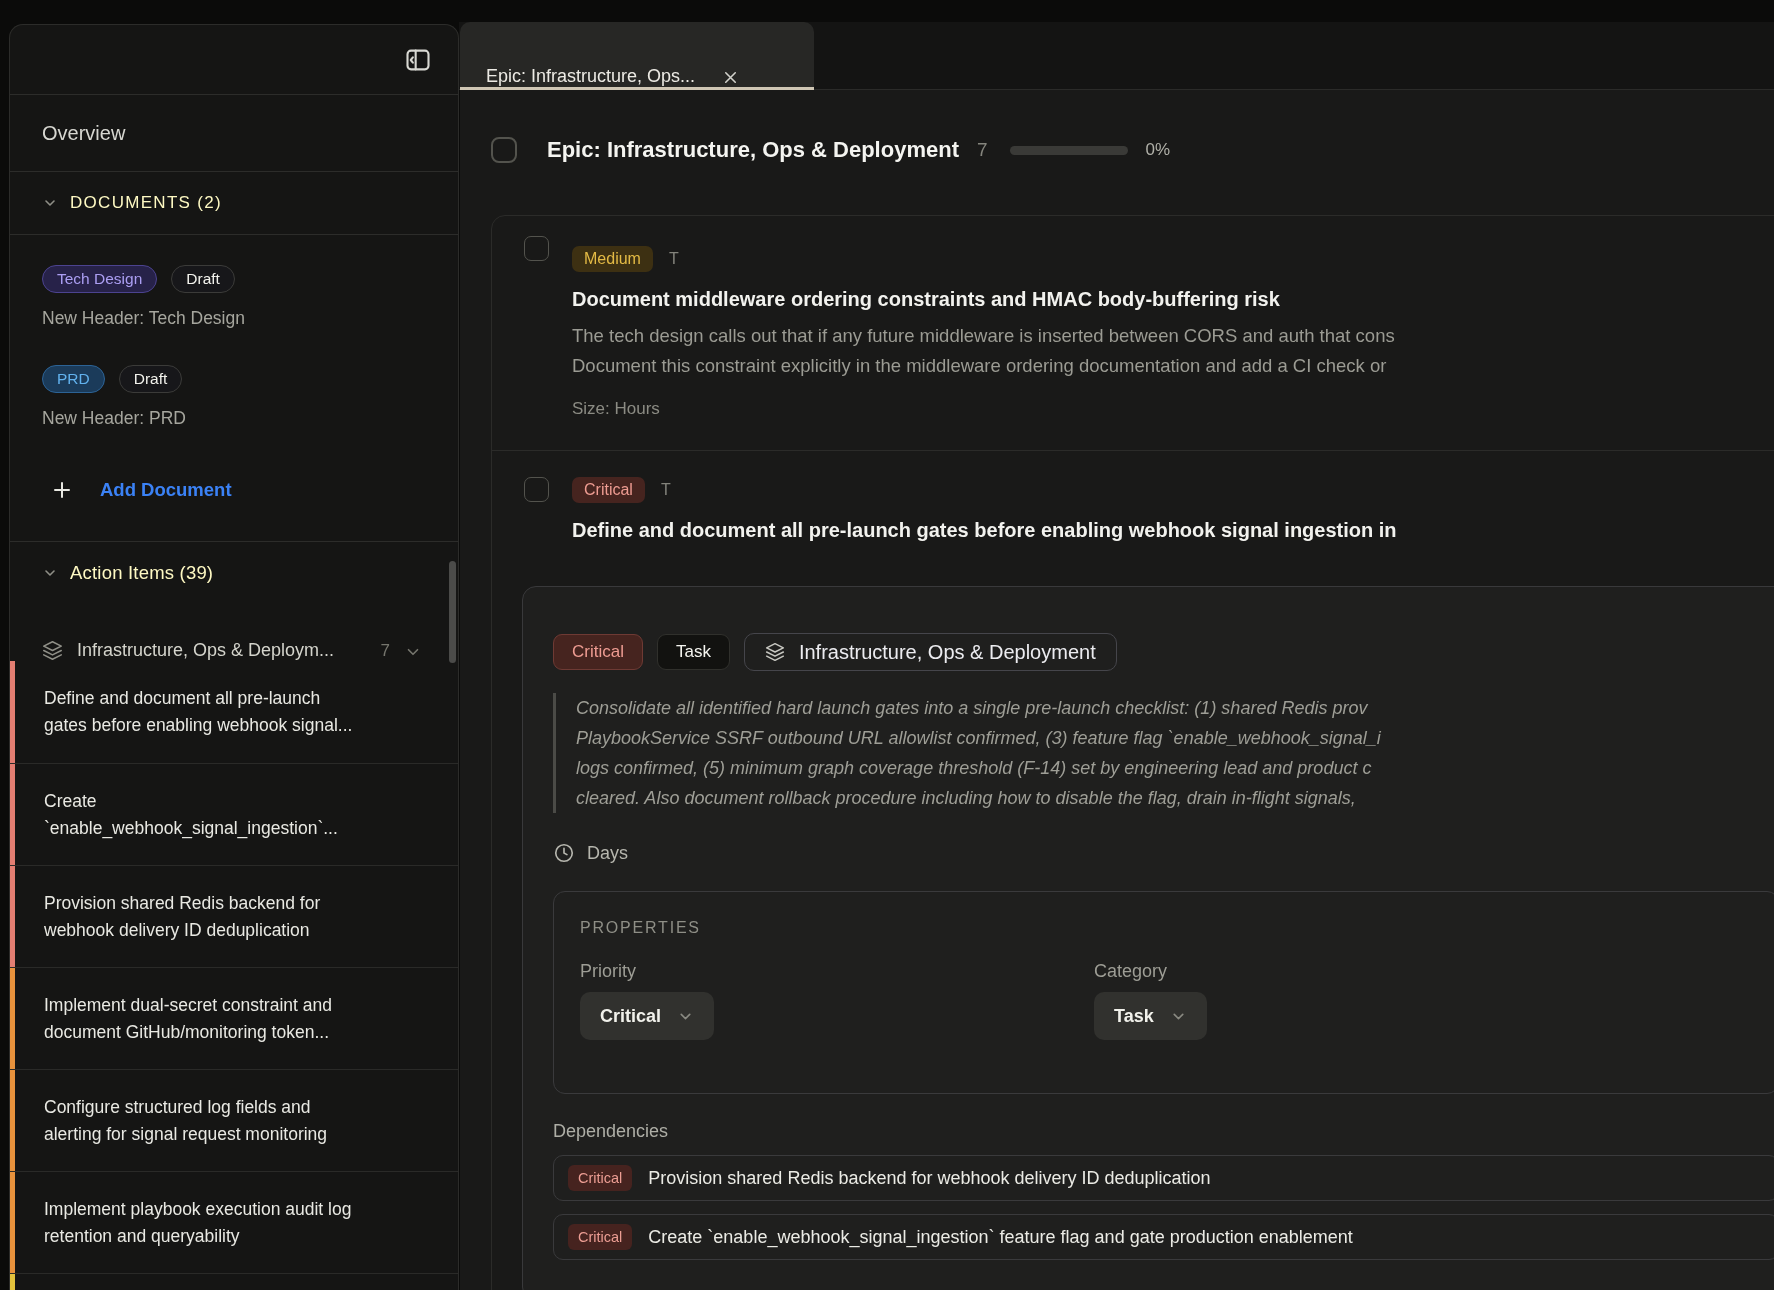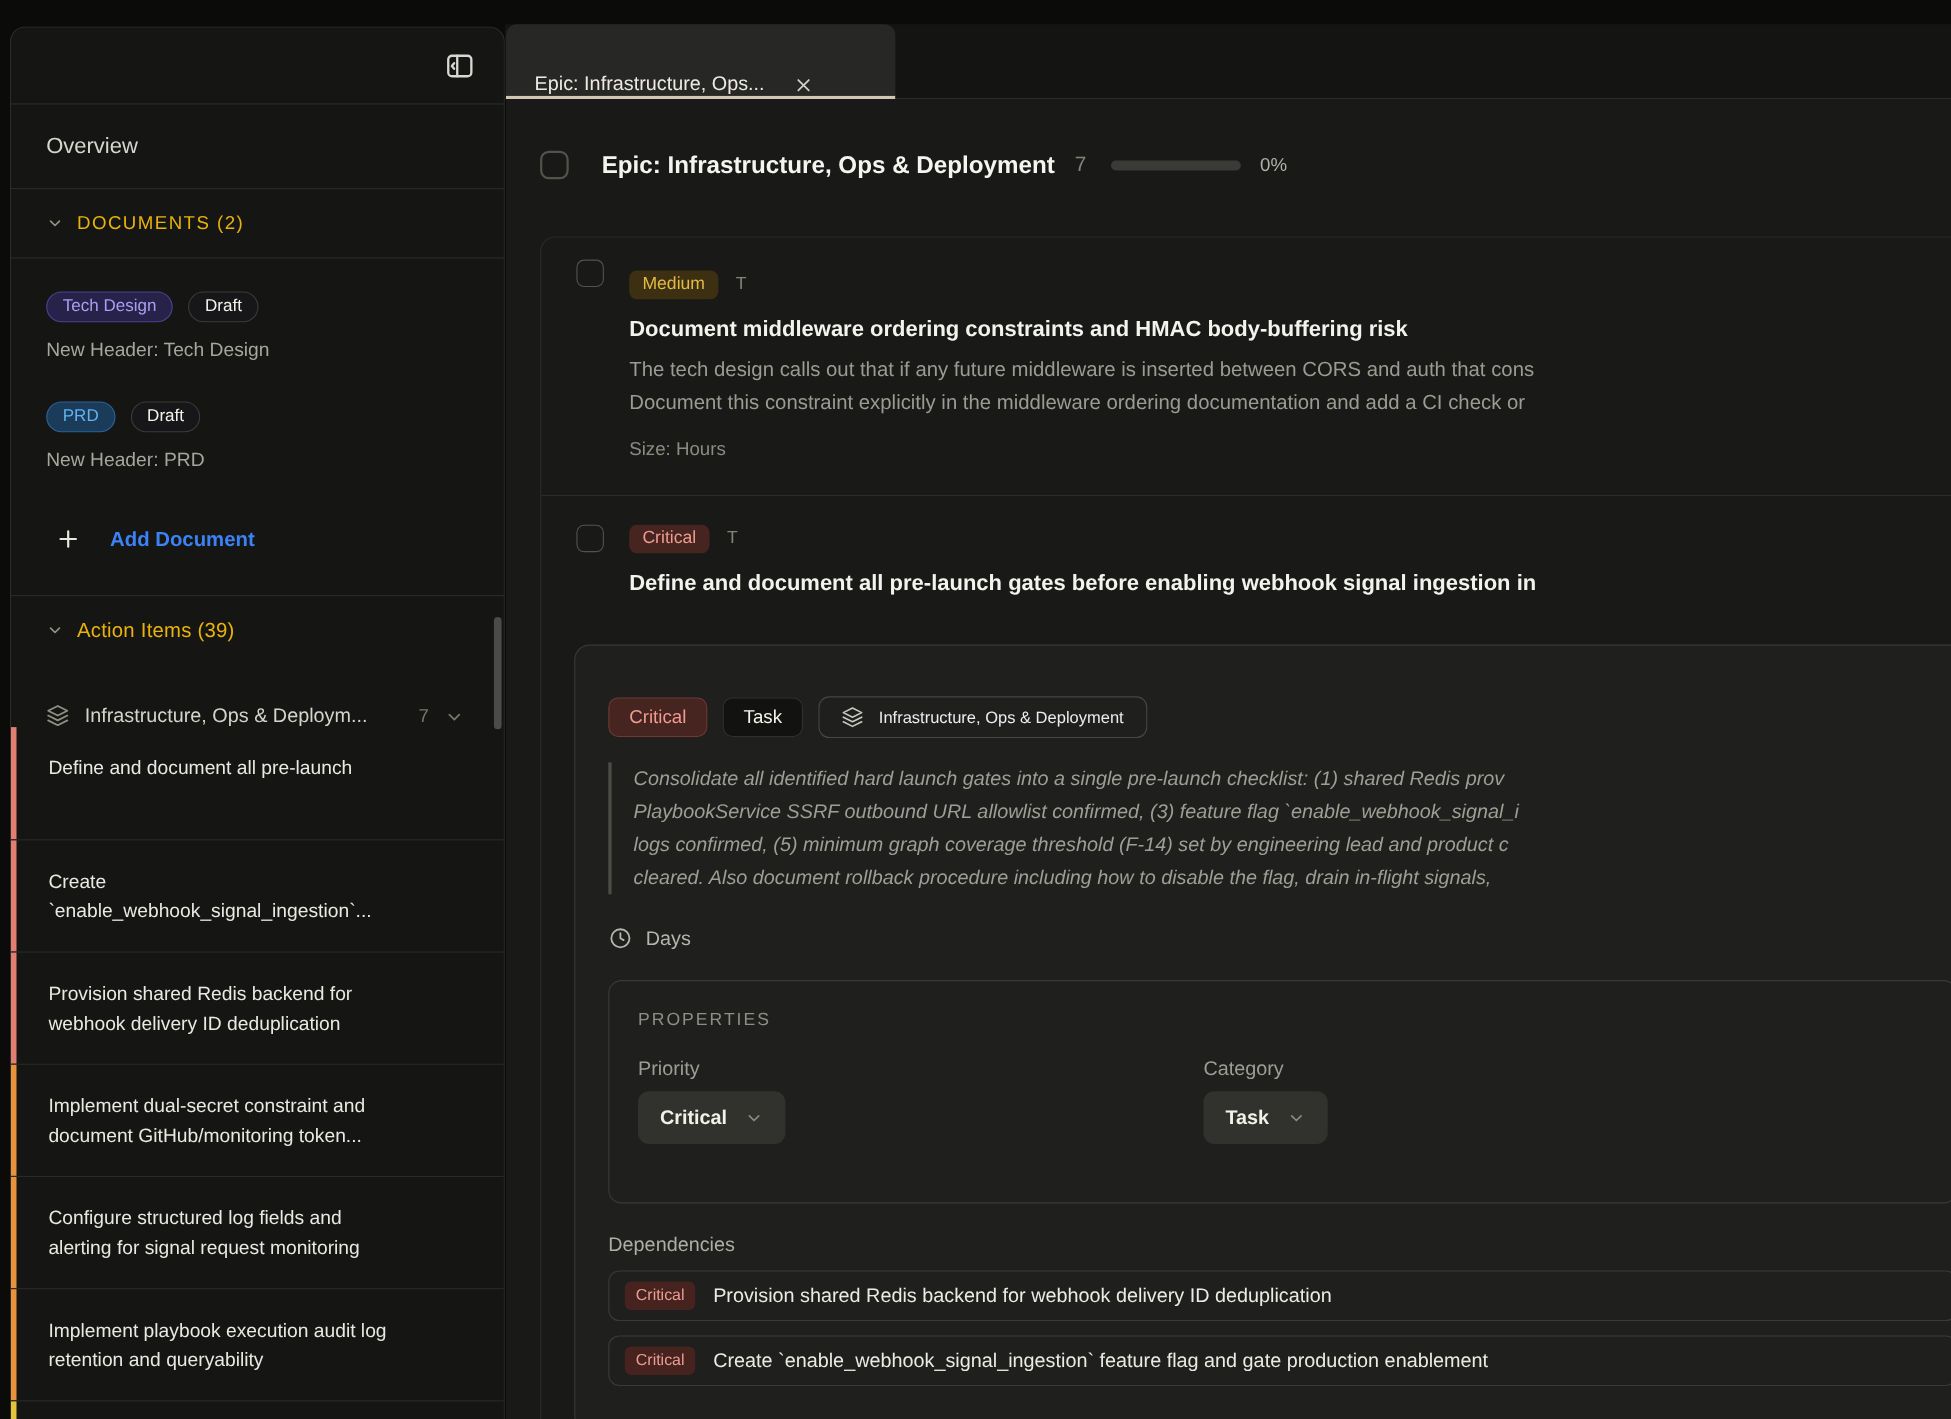--- a/index.html
+++ b/index.html
@@ -9,21 +9,21 @@
 
   
   .sidebar{position:absolute;left:9px;top:24px;width:450px;height:1266px;background:#151514;
     border:1px solid #2c2c2a;border-bottom:none;border-radius:14px 14px 0 0;}
   .sb-top{height:70px;border-bottom:1px solid #2c2c2a;position:relative;}
   .collapse-btn{position:absolute;right:23px;top:50%;transform:translateY(-50%);width:34px;height:34px;
     background:none;border:none;color:#d8d8d2;cursor:pointer;padding:3px;}
   .sb-overview{height:77px;border-bottom:1px solid #2c2c2a;display:flex;align-items:center;
     padding-left:32px;font-size:20px;color:#d7d7d1;}
   .sb-sect-header{height:63px;border-bottom:1px solid #2c2c2a;display:flex;align-items:center;
-    gap:12px;padding-left:32px;color:#eab308;}
+    gap:12px;padding-left:32px;color:#fef9c3;}
   .sb-sect-header .hdr-label{font-size:17px;letter-spacing:1.3px;}
   .sb-sect-header.actions{height:62px;border-bottom:none;border-top:1px solid #2c2c2a;}
   .sb-sect-header.actions .hdr-label{font-size:18.5px;letter-spacing:.2px;}
   .chev{color:#8f8f87;}
   .sb-docs{padding:30px 32px 36px 32px;}
   .doc-badges{display:flex;gap:14px;align-items:center;}
   .badge{display:inline-flex;align-items:center;height:28px;padding:0 14px;border-radius:15px;
     font-size:15.5px;white-space:nowrap;}
   .badge-tech{background:#272249;border:1px solid #4c4390;color:#ab9ef2;}
   .badge-prd{background:#1b3b5a;border:1px solid #2c6396;color:#62b2ee;}
@@ -92,21 +92,21 @@
   
   .detail-panel{margin:42px 24px 0 30px;background:#1f1f1e;border:1px solid #39393b;
     border-radius:14px;padding:46px 30px 40px 30px;}
   .detail-badges{display:flex;align-items:center;gap:14px;}
   .dbadge{display:inline-flex;align-items:center;height:36px;padding:0 18px;border-radius:9px;
     font-size:17px;}
   .dbadge.critical{background:#46241f;border:1px solid #6e3a34;color:#ee9c92;}
   .dbadge.task{background:#121210;border:1px solid #30302c;color:#f5f5f0;}
   .dchip{display:inline-flex;align-items:center;gap:14px;height:38px;padding:0 20px;
     border:1px solid #45454b;border-radius:10px;background:transparent;color:#ececе6;}
-  .dchip .chip-label{font-size:15px;color:#ececf0;white-space:nowrap;}
+  .dchip .chip-label{font-size:20px;color:#ececf0;white-space:nowrap;}
   .dchip .layers-ic{color:#c8c8c2;}
   .quote{margin-top:22px;border-left:3px solid #4b4b47;padding-left:20px;}
   .quote div{font-size:18px;font-style:italic;line-height:30px;color:#9e9e96;white-space:nowrap;}
   .days-row{margin-top:28px;display:flex;align-items:center;gap:12px;color:#b6b6ae;height:24px;}
   .days-label{font-size:18px;}
   .clock-ic{color:#b6b6ae;}
   .props-box{margin-top:26px;border:1px solid #3a3a3c;border-radius:12px;padding:26px 26px 38px 26px;}
   .props-header{font-size:16px;letter-spacing:1.8px;color:#8e8e86;line-height:20px;}
   .props-fields{margin-top:22px;position:relative;height:95px;}
   .pfield{position:absolute;top:0;left:0;}
@@ -201,20 +201,21 @@
       <svg width="18" height="18" viewBox="0 0 24 24" fill="none" stroke="currentColor" stroke-width="2.2" stroke-linecap="round" stroke-linejoin="round">
           <path d="m6 9 6 6 6-6"></path>
         </svg>
     </span>
   </div>
 
   <div class="sb-list">
     <div class="sb-item">
       <span class="bar" style="background: rgb(227, 126, 114);"></span>
       <div class="il">Define and document all pre-launch</div>
+      <div class="il">gates before enabling webhook signal...</div>
     </div>
     <div class="sb-item">
       <span class="bar" style="background: rgb(227, 126, 114);"></span>
       <div class="il">Create</div>
       <div class="il">`enable_webhook_signal_ingestion`...</div>
     </div>
     <div class="sb-item">
       <span class="bar" style="background: rgb(227, 126, 114);"></span>
       <div class="il">Provision shared Redis backend for</div>
       <div class="il">webhook delivery ID deduplication</div>

